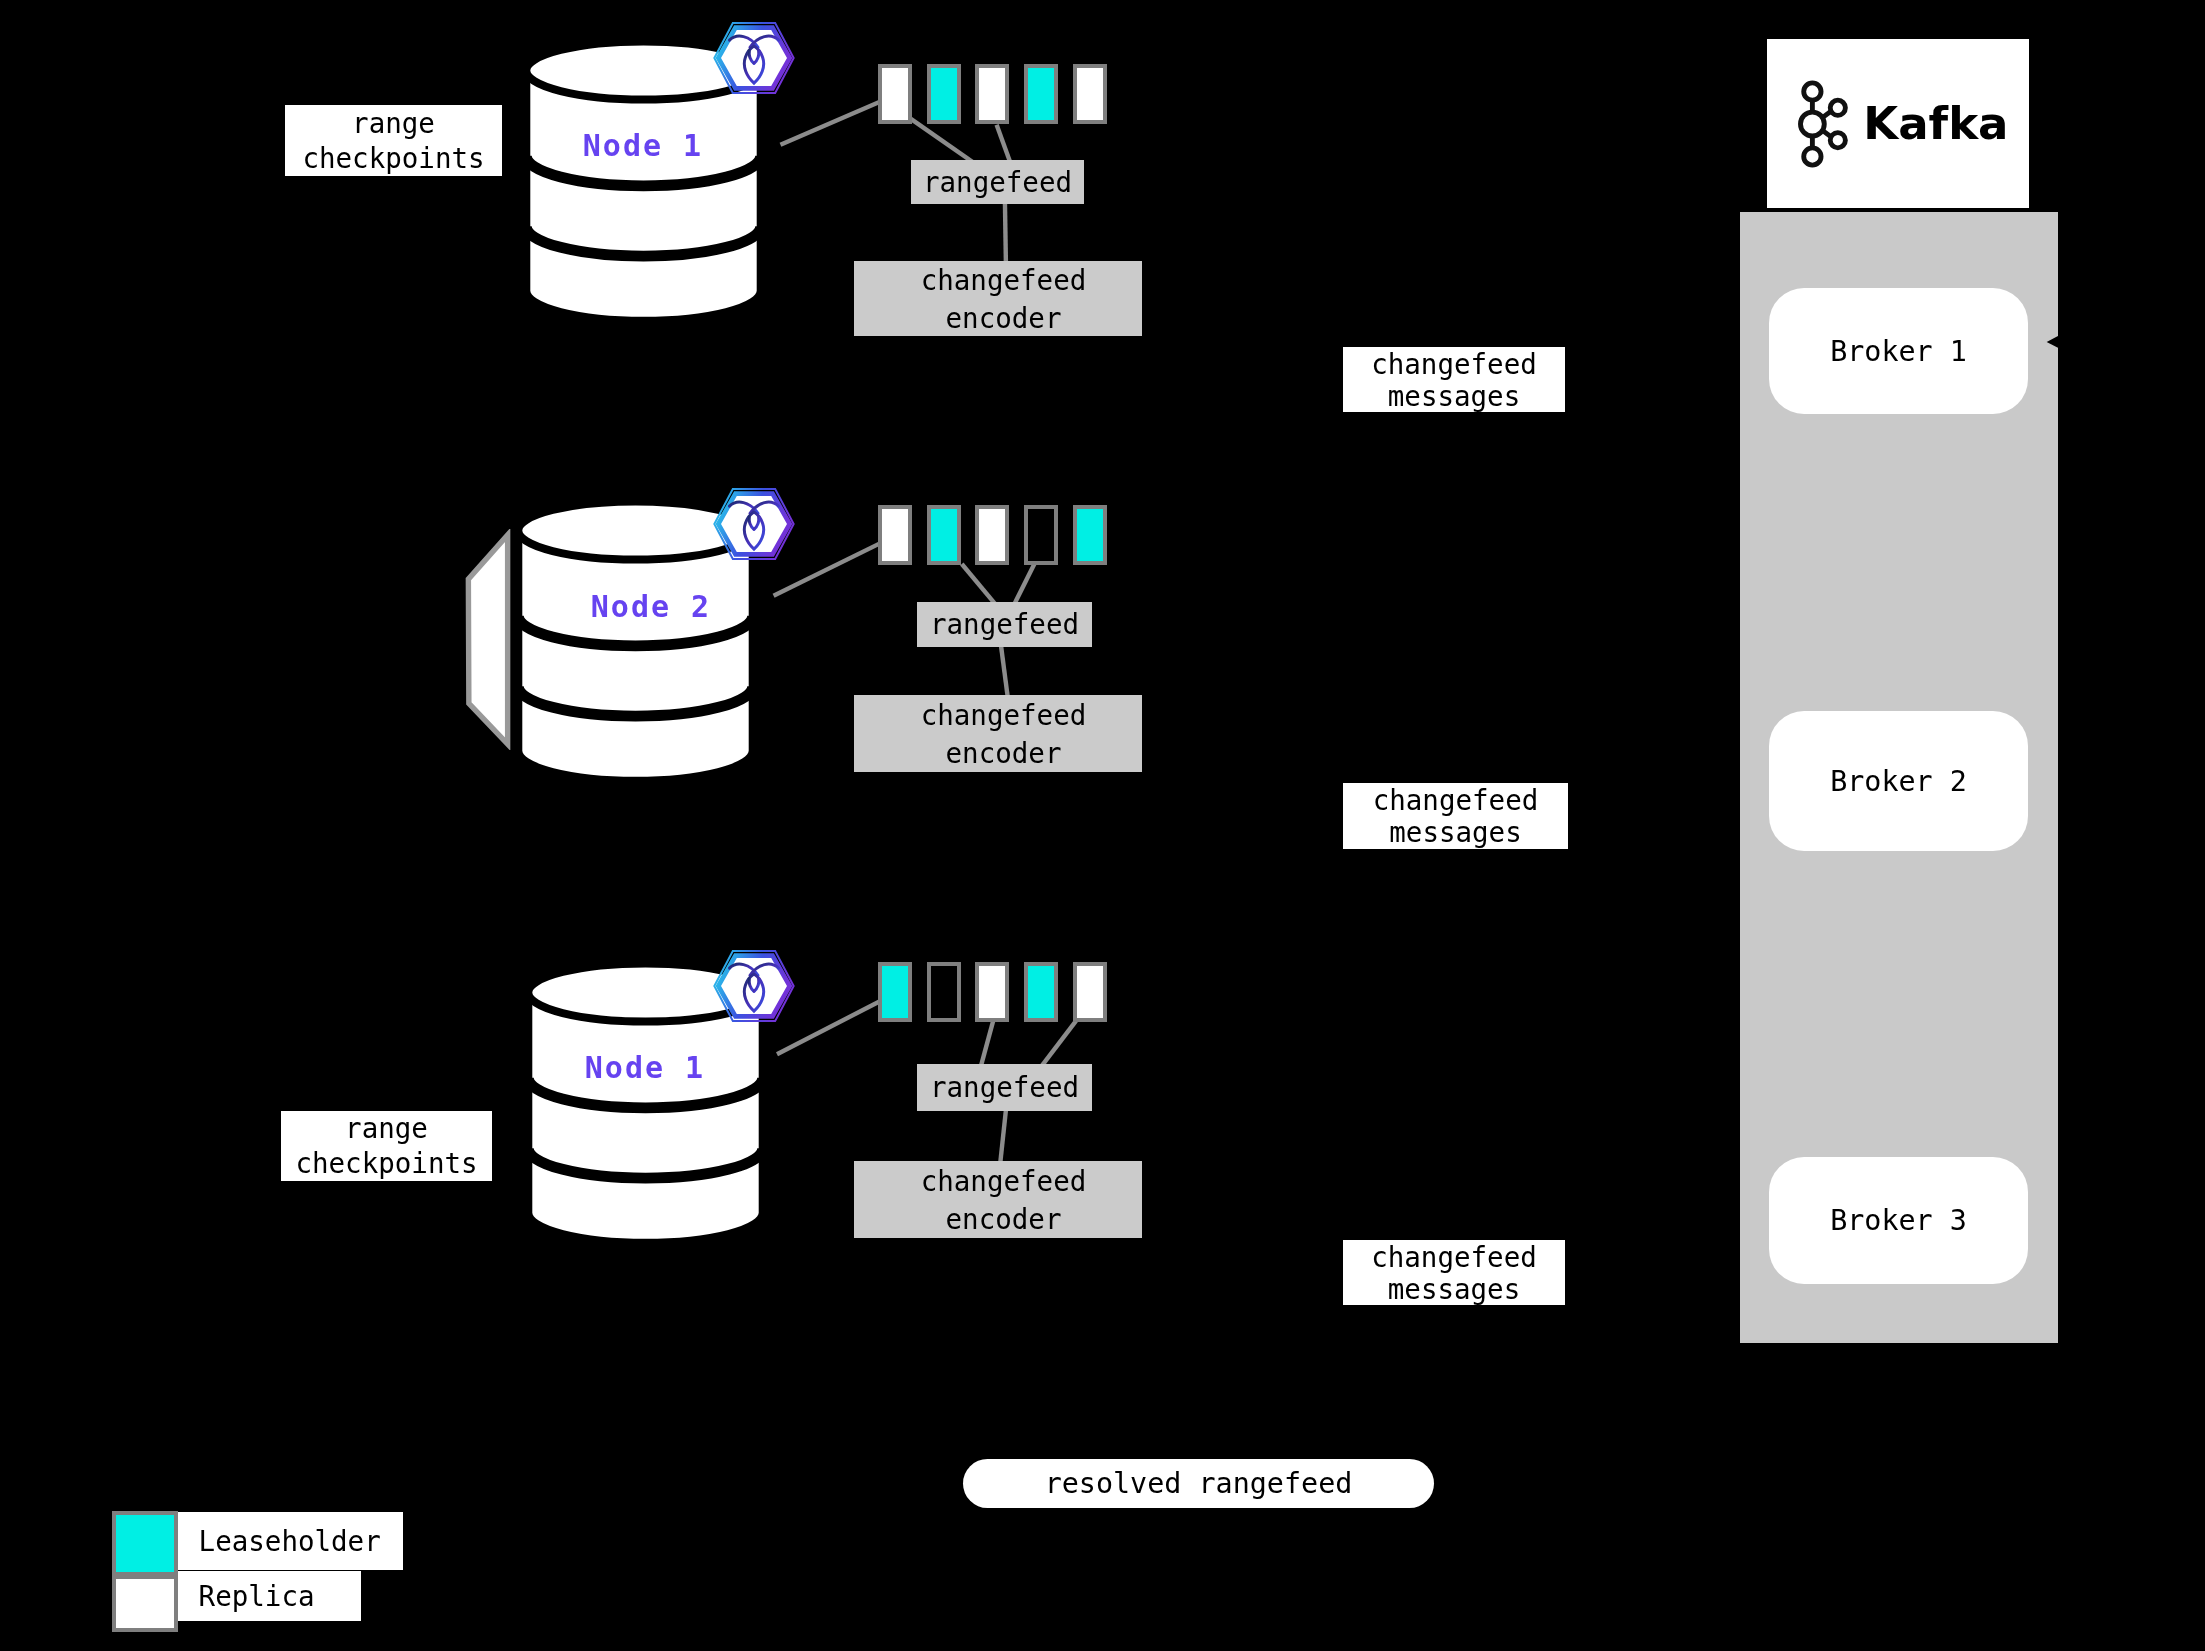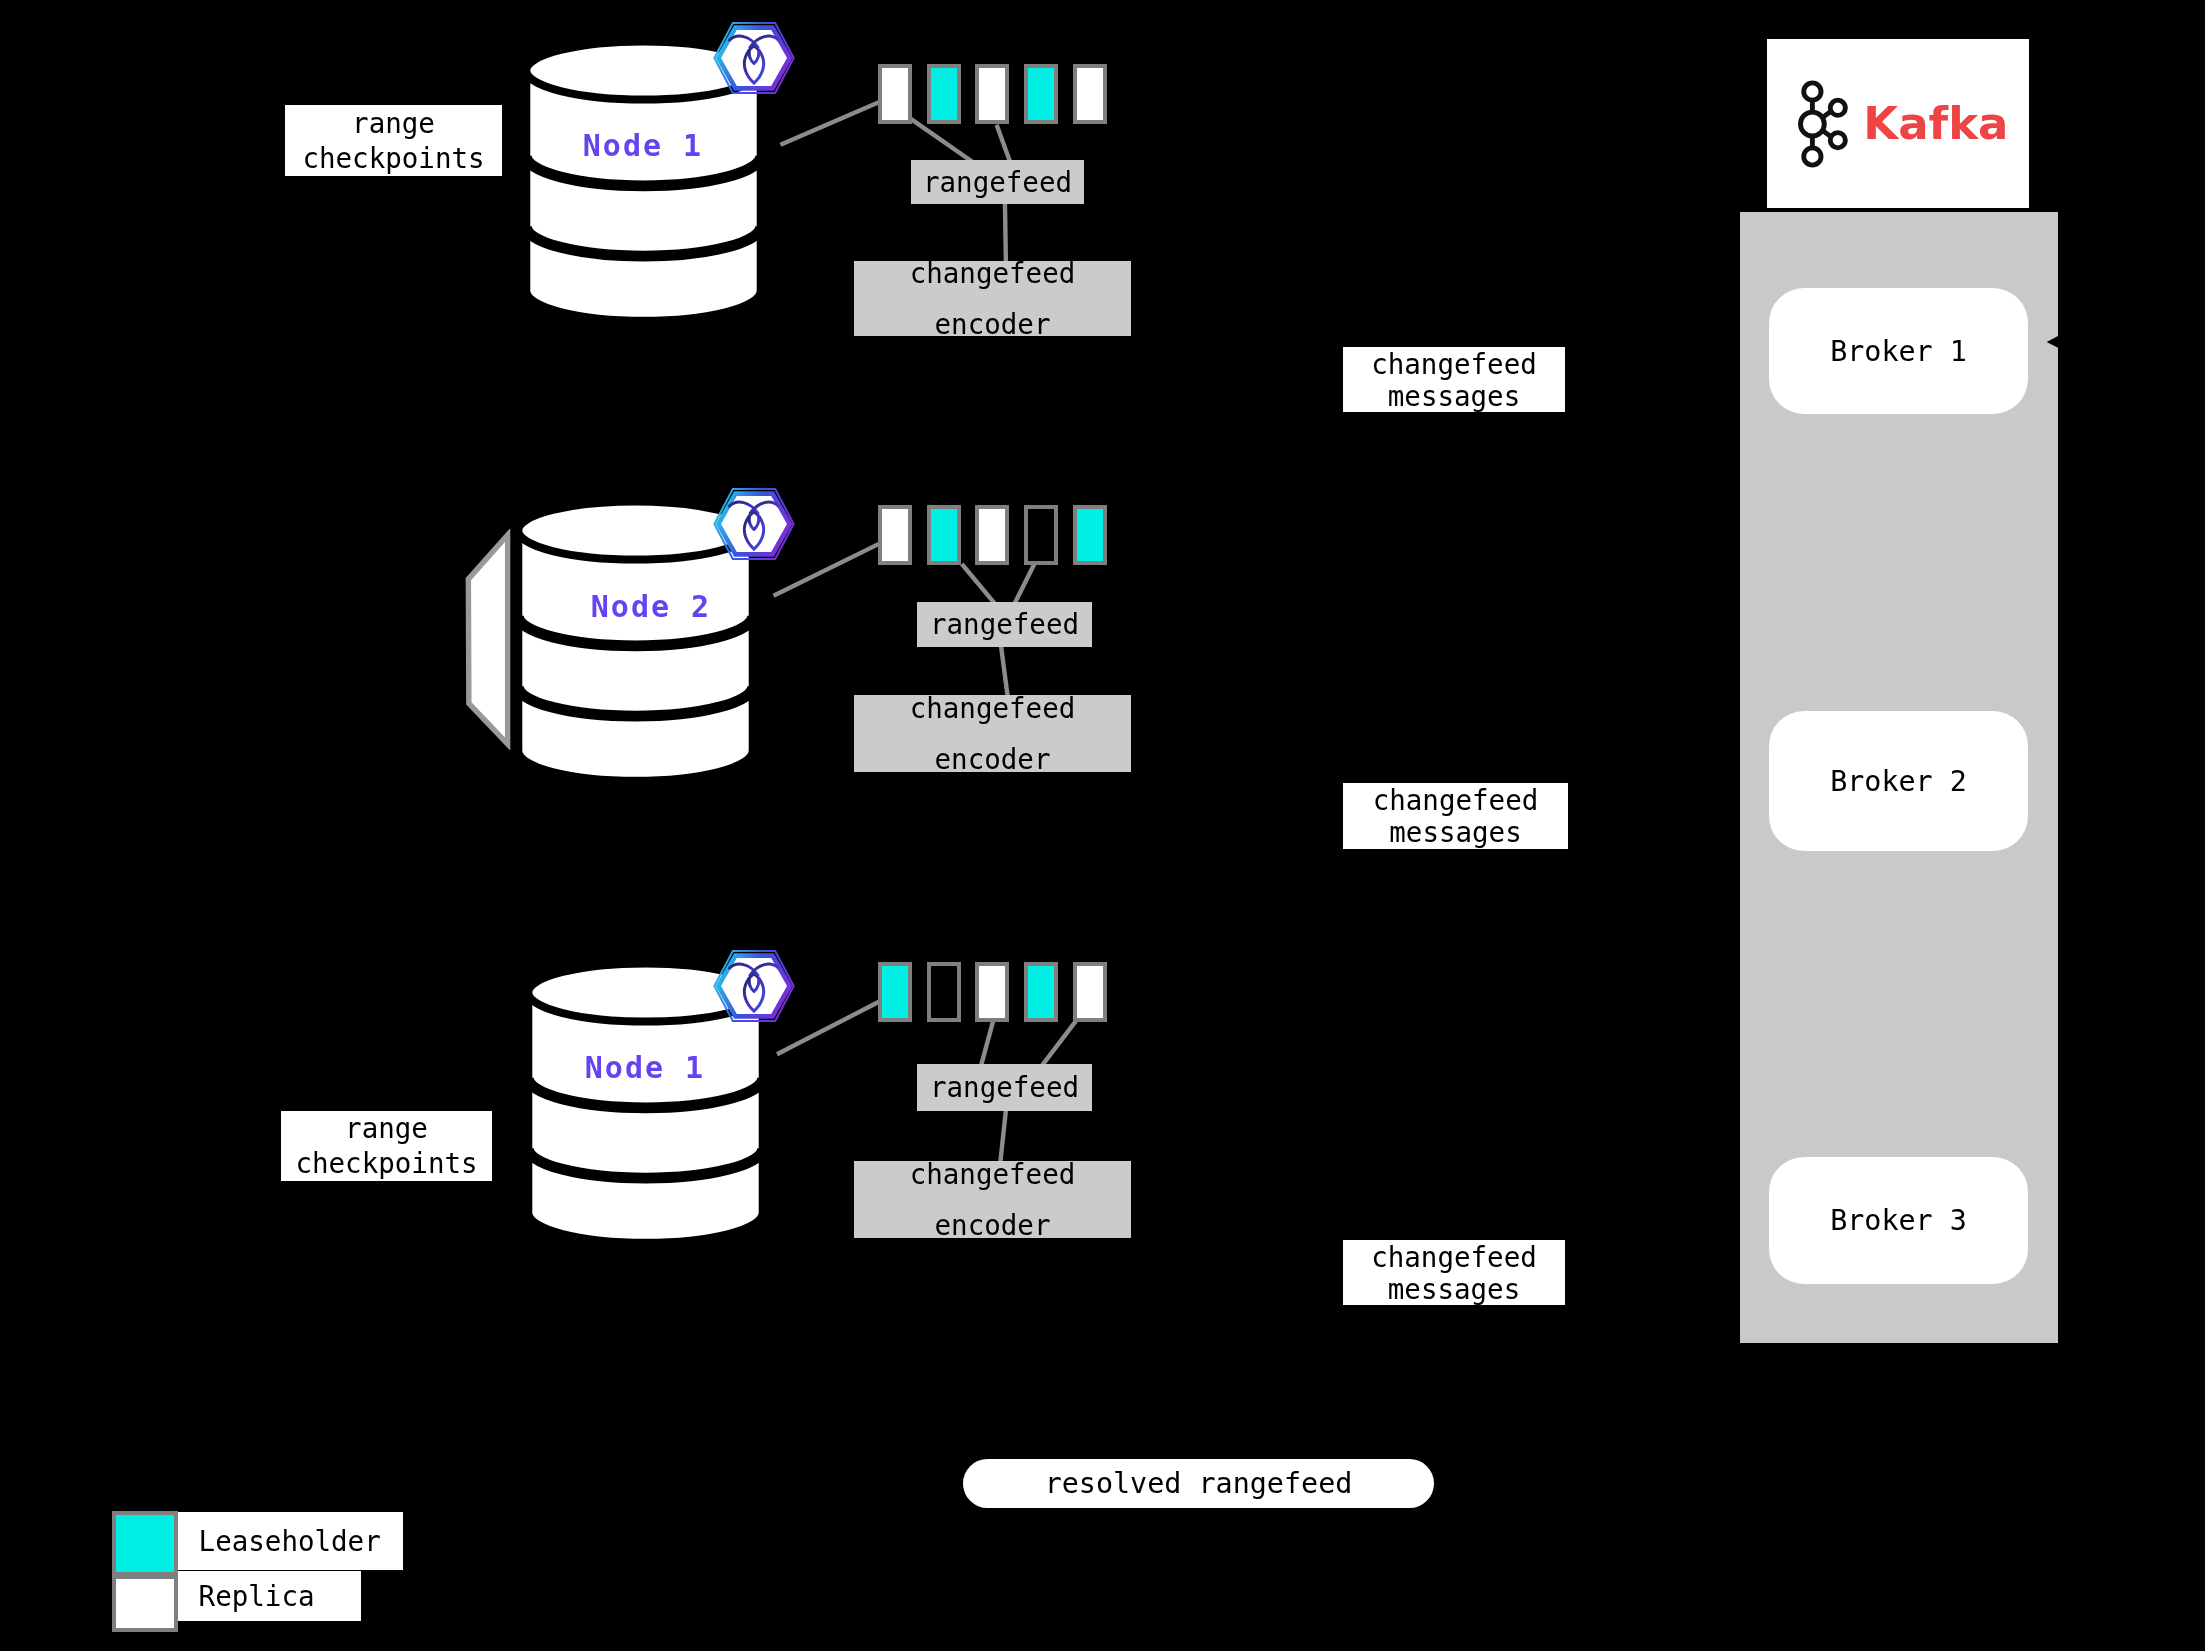--- a/index.html
+++ b/index.html
@@ -14,27 +14,27 @@
   .rsq{width:34px;height:60px;border:4.4px solid #7F7F7F;box-sizing:border-box;background:transparent;}
   .range-leaseholder{background:#00EFE4;}
   .range-replica{background:#FFFFFF;}
   .range-none{background:transparent;}
   .lbl{position:absolute;z-index:3;display:flex;align-items:center;justify-content:center;
        text-align:center;color:#000;font-size:27.5px;line-height:35px;}
   .lbl-gray{background:#CBCBCB;}
   .lbl-white{background:#FFFFFF;}
   .lbl-bold{font-weight:bold;}
   #coord{font-size:28.4px;line-height:38px;}
-  .enc{line-height:51px;}
+  .enc{line-height:38px;padding-left:11px;}
   .msg{line-height:32px;}
   #rf1,#rf2,#rf3{line-height:29px;}
   #chk1,#chk3{line-height:35px;}
   #kafka-box{position:absolute;z-index:3;left:1767px;top:39px;width:262px;height:169px;background:#fff;
              display:flex;align-items:center;justify-content:center;gap:10.8px;}
-  #kafka-title{font-family:"DejaVu Sans",sans-serif;font-weight:bold;font-size:45px;color:#ef4444;}
+  #kafka-title{font-family:"DejaVu Sans",sans-serif;font-weight:bold;font-size:45px;color:#000000;}
   #column{position:absolute;z-index:1;left:1740px;top:212px;width:318px;height:1131px;background:#C9C9C9;}
   .broker{position:absolute;z-index:3;width:259px;background:#fff;border-radius:35px;
           display:flex;align-items:center;justify-content:center;font-size:28.4px;color:#000;}
   #b1{left:1769px;top:288px;height:126px;}
   #b2{left:1769px;top:711px;height:140px;}
   #b3{left:1769px;top:1157px;height:127px;}
   #pill{position:absolute;z-index:3;left:963px;top:1459px;width:471px;height:49px;background:#fff;
         border-radius:25.5px;display:flex;align-items:center;justify-content:center;font-size:28.4px;}
   .lg-sq{position:absolute;z-index:3;border:4.9px solid #7F7F7F;box-sizing:border-box;}
   #lg-sq1{left:112px;top:1511px;width:66px;height:65px;}

